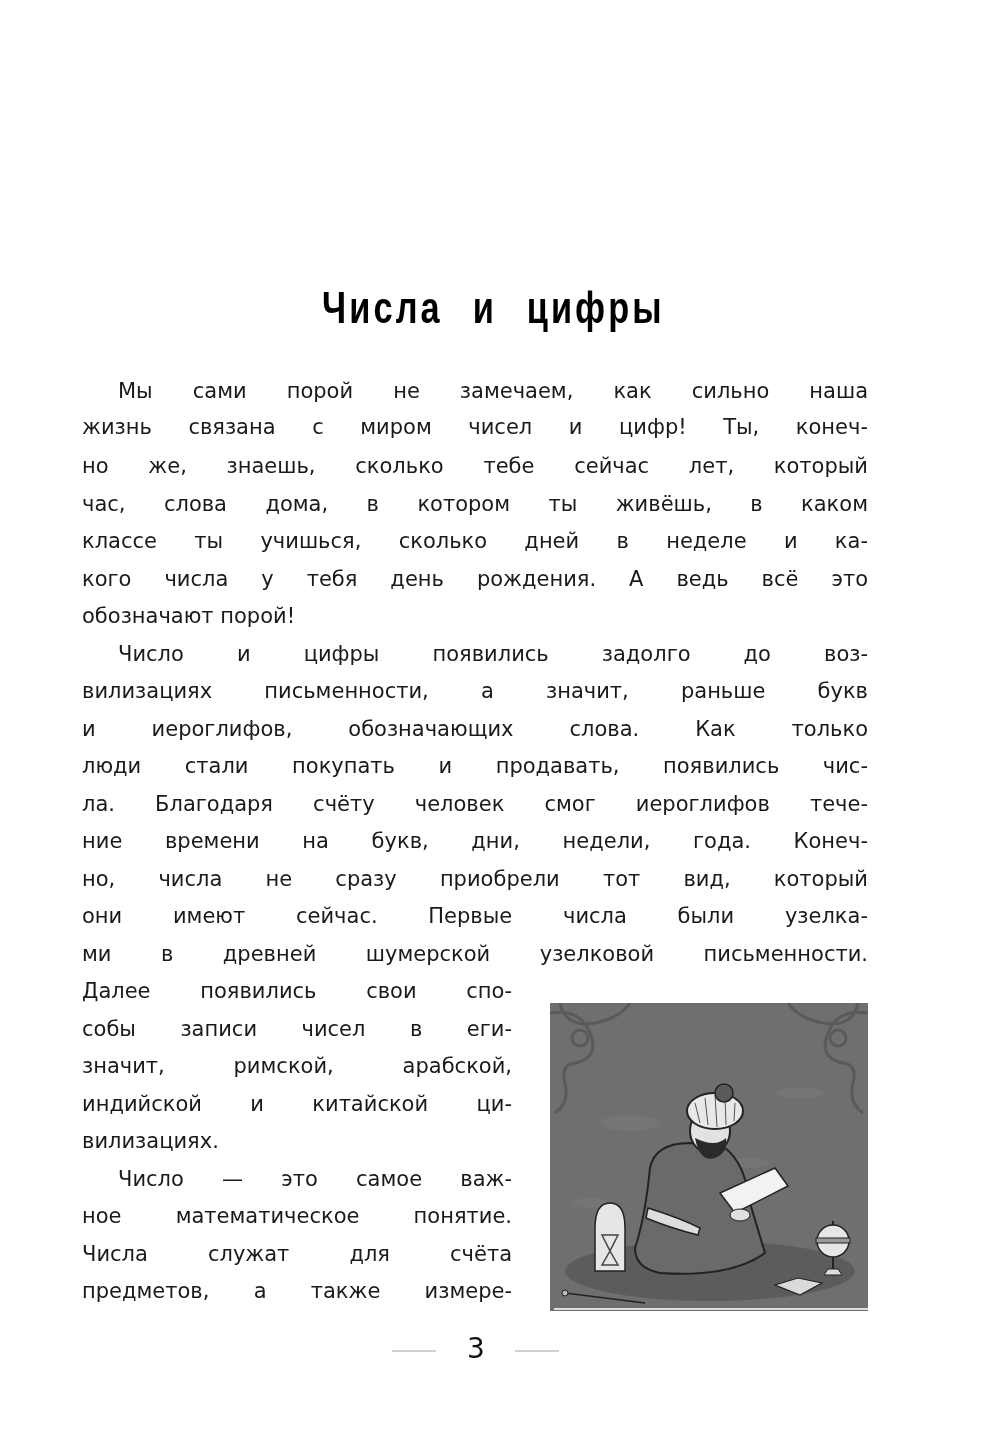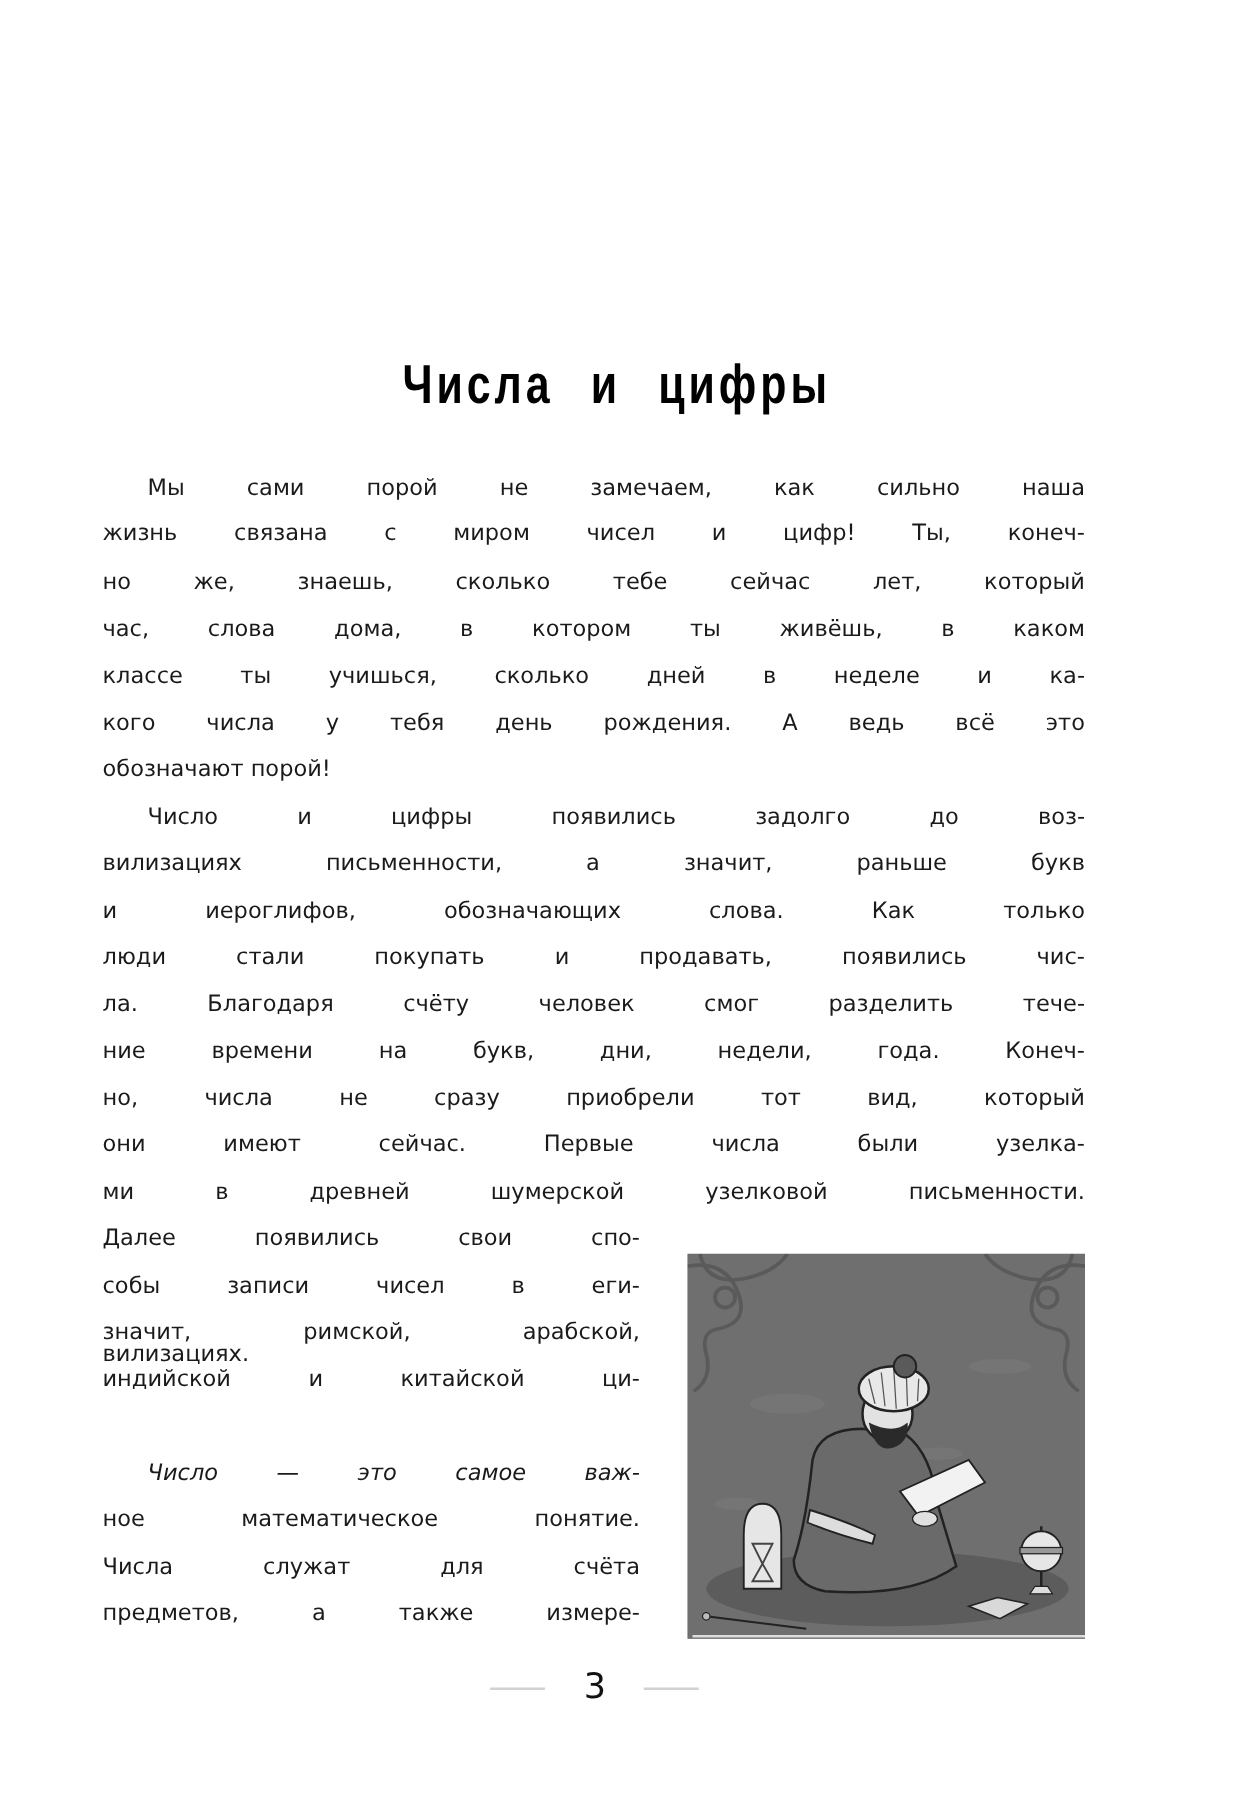--- a/index.html
+++ b/index.html
@@ -2,26 +2,26 @@
 <html><head>
 <meta charset="utf-8">
 <style>
   html, body { margin: 0; padding: 0; background: #ffffff; }
   body { width: 987px; height: 1447px; position: relative; overflow: hidden;
          font-family: "DejaVu Sans", sans-serif; color: #1a1a1a; }
   .title { position: absolute; left: 0; width: 987px; top: 283px; text-align: center;
            font-family: "Liberation Sans", sans-serif; font-weight: bold; font-size: 44px;
            letter-spacing: 4px; word-spacing: 22px; transform: scaleX(0.78); transform-origin: 493px 0;
            color: #000; }
-  .line { position: absolute; left: 82px; width: 786px; height: 38px; font-size: 18px; line-height: 38px;
+  .line { position: absolute; left: 82px; width: 786px; height: 38px; font-size: 21px; line-height: 38px;
           white-space: nowrap; text-align: justify; text-align-last: justify; font-family: "DejaVu Sans", sans-serif; }
   .line.indent { left: 118px; width: 750px; }
   .line.last { text-align-last: left; }
   .line.narrow { width: 430px; }
-  .line.narrow.indent { left: 118px; width: 394px; font-style: italic; }
+  .line.narrow.indent { left: 118px; width: 394px; }
   .illus { position: absolute; left: 550px; top: 1003px; width: 318px; height: 308px; background: #6e6e6e; overflow: hidden; }
   .pageno-wrap { position: absolute; top: 1330px; left: 0; width: 987px; height: 40px; }
   .rule { position: absolute; top: 20px; height: 2px; background: #d2d2d2; width: 44px; }
   .pageno { position: absolute; left: 463px; width: 26px; top: 2px; text-align: center; font-size: 28px; font-family: "DejaVu Sans", sans-serif; color: #111; }
 </style>
 </head>
 <body>
 
 <div class="title">Числа и цифры</div>
 
@@ -30,30 +30,30 @@
 <div class="line" style="top:447px">но же, знаешь, сколько тебе сейчас лет, который</div>
 <div class="line" style="top:485px">час, слова дома, в котором ты живёшь, в каком</div>
 <div class="line" style="top:522px">классе ты учишься, сколько дней в неделе и ка-</div>
 <div class="line" style="top:560px">кого числа у тебя день рождения. А ведь всё это</div>
 <div class="line last" style="top:597px">обозначают порой!</div>
 
 <div class="line indent" style="top:635px">Число и цифры появились задолго до воз-</div>
 <div class="line" style="top:672px">вилизациях письменности, а значит, раньше букв</div>
 <div class="line" style="top:710px">и иероглифов, обозначающих слова. Как только</div>
 <div class="line" style="top:747px">люди стали покупать и продавать, появились чис-</div>
-<div class="line" style="top:785px">ла. Благодаря счёту человек смог разделить тече-</div>
+<div class="line" style="top:785px">ла. Благодаря счёту человек смог иероглифов тече-</div>
 <div class="line" style="top:822px">ние времени на букв, дни, недели, года. Конеч-</div>
 <div class="line" style="top:860px">но, числа не сразу приобрели тот вид, который</div>
 <div class="line" style="top:897px">они имеют сейчас. Первые числа были узелка-</div>
 <div class="line" style="top:935px">ми в древней шумерской узелковой письменности.</div>
 <div class="line narrow" style="top:972px">Далее появились свои спо-</div>
 <div class="line narrow" style="top:1010px">собы записи чисел в еги-</div>
 <div class="line narrow" style="top:1047px">значит, римской, арабской,</div>
 <div class="line narrow" style="top:1085px">индийской и китайской ци-</div>
-<div class="line narrow last" style="top:1065px">вилизациях.</div>
+<div class="line narrow last" style="top:1122px">вилизациях.</div>
 
 <div class="line narrow indent" style="top:1160px">Число — это самое важ-</div>
 <div class="line narrow" style="top:1197px">ное математическое понятие.</div>
 <div class="line narrow" style="top:1235px">Числа служат для счёта</div>
 <div class="line narrow" style="top:1272px">предметов, а также измере-</div>
 
 <div class="illus">
   <svg width="318" height="308" viewBox="0 0 318 308" xmlns="http://www.w3.org/2000/svg">
     <rect width="318" height="308" fill="#6f6f6f"></rect>
 

